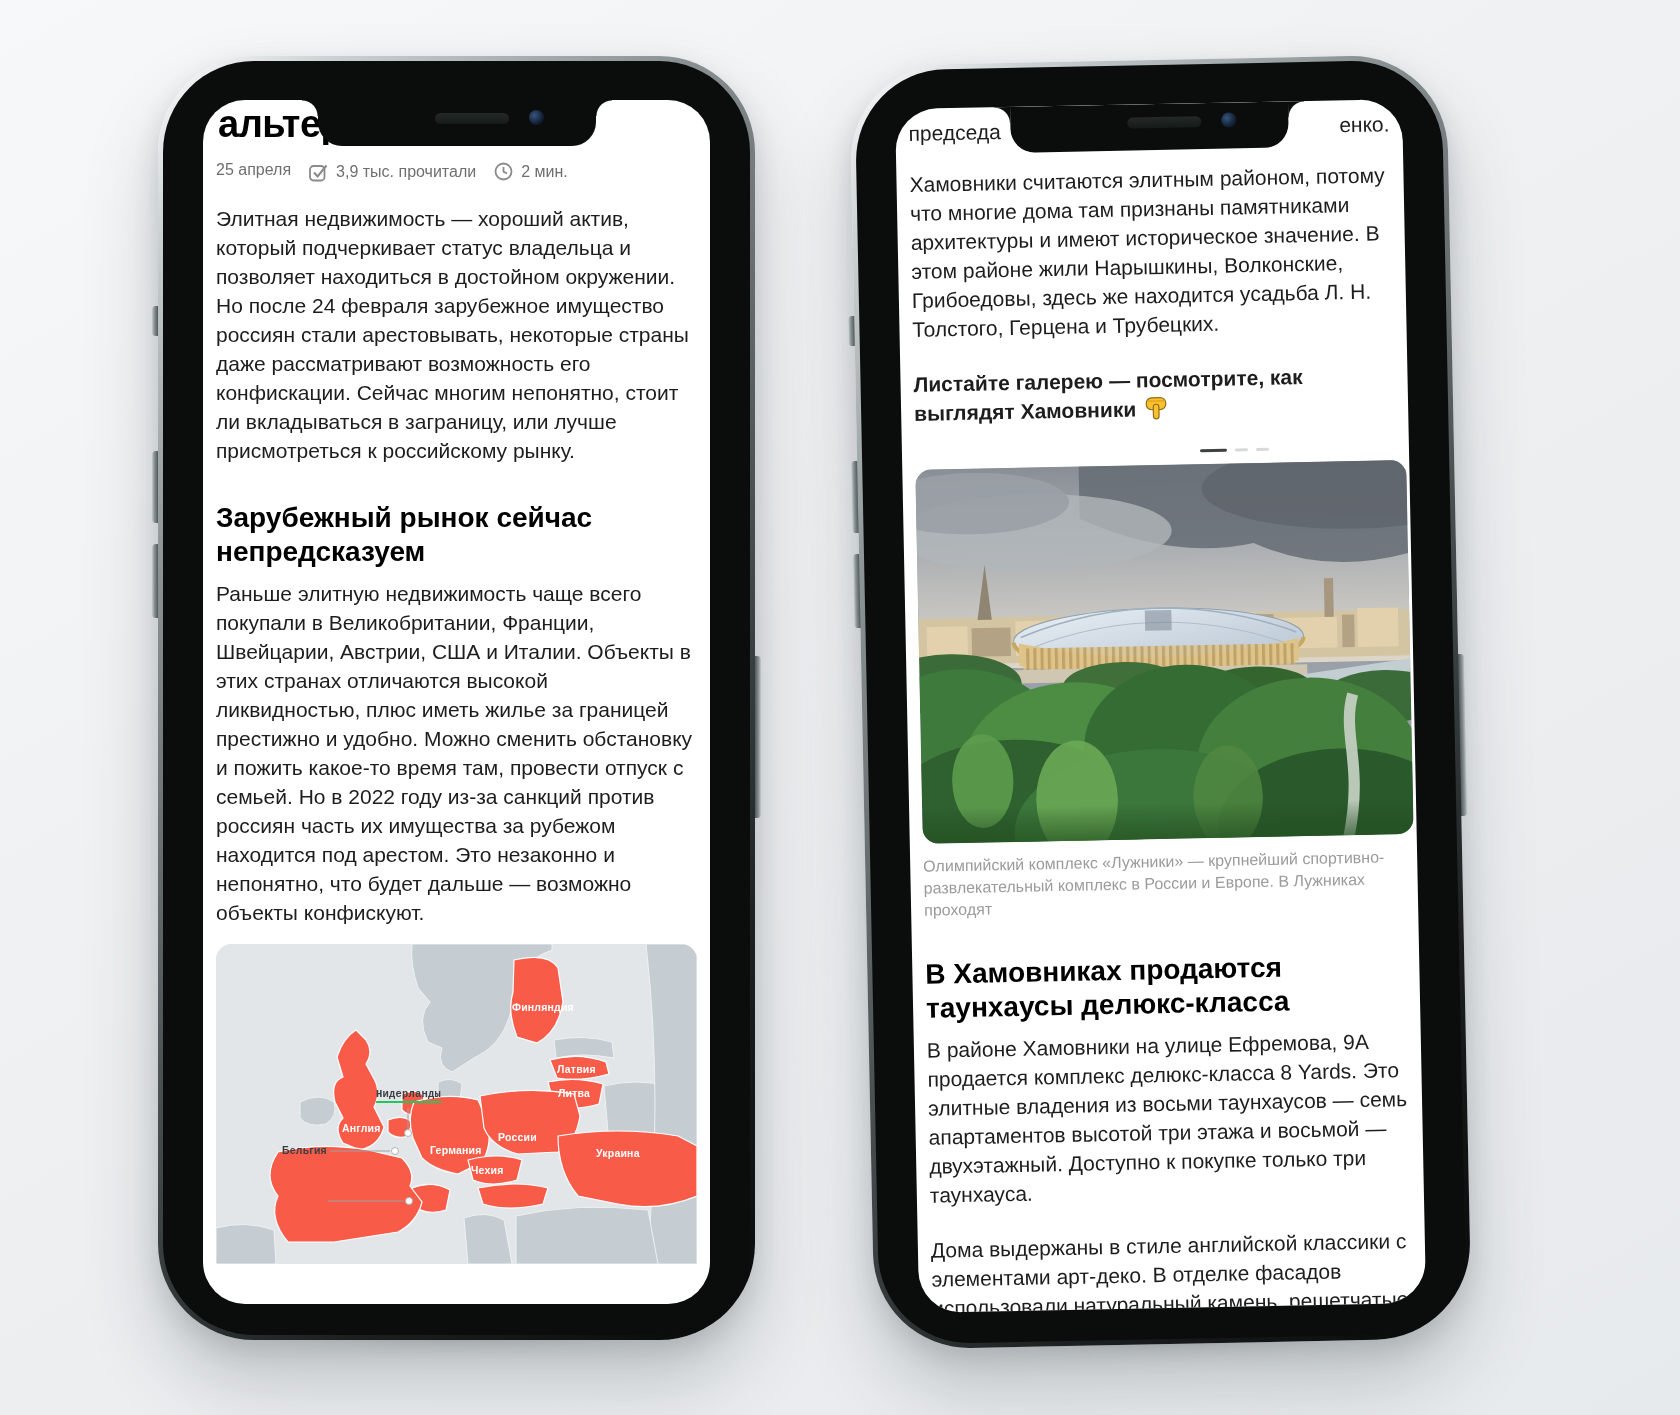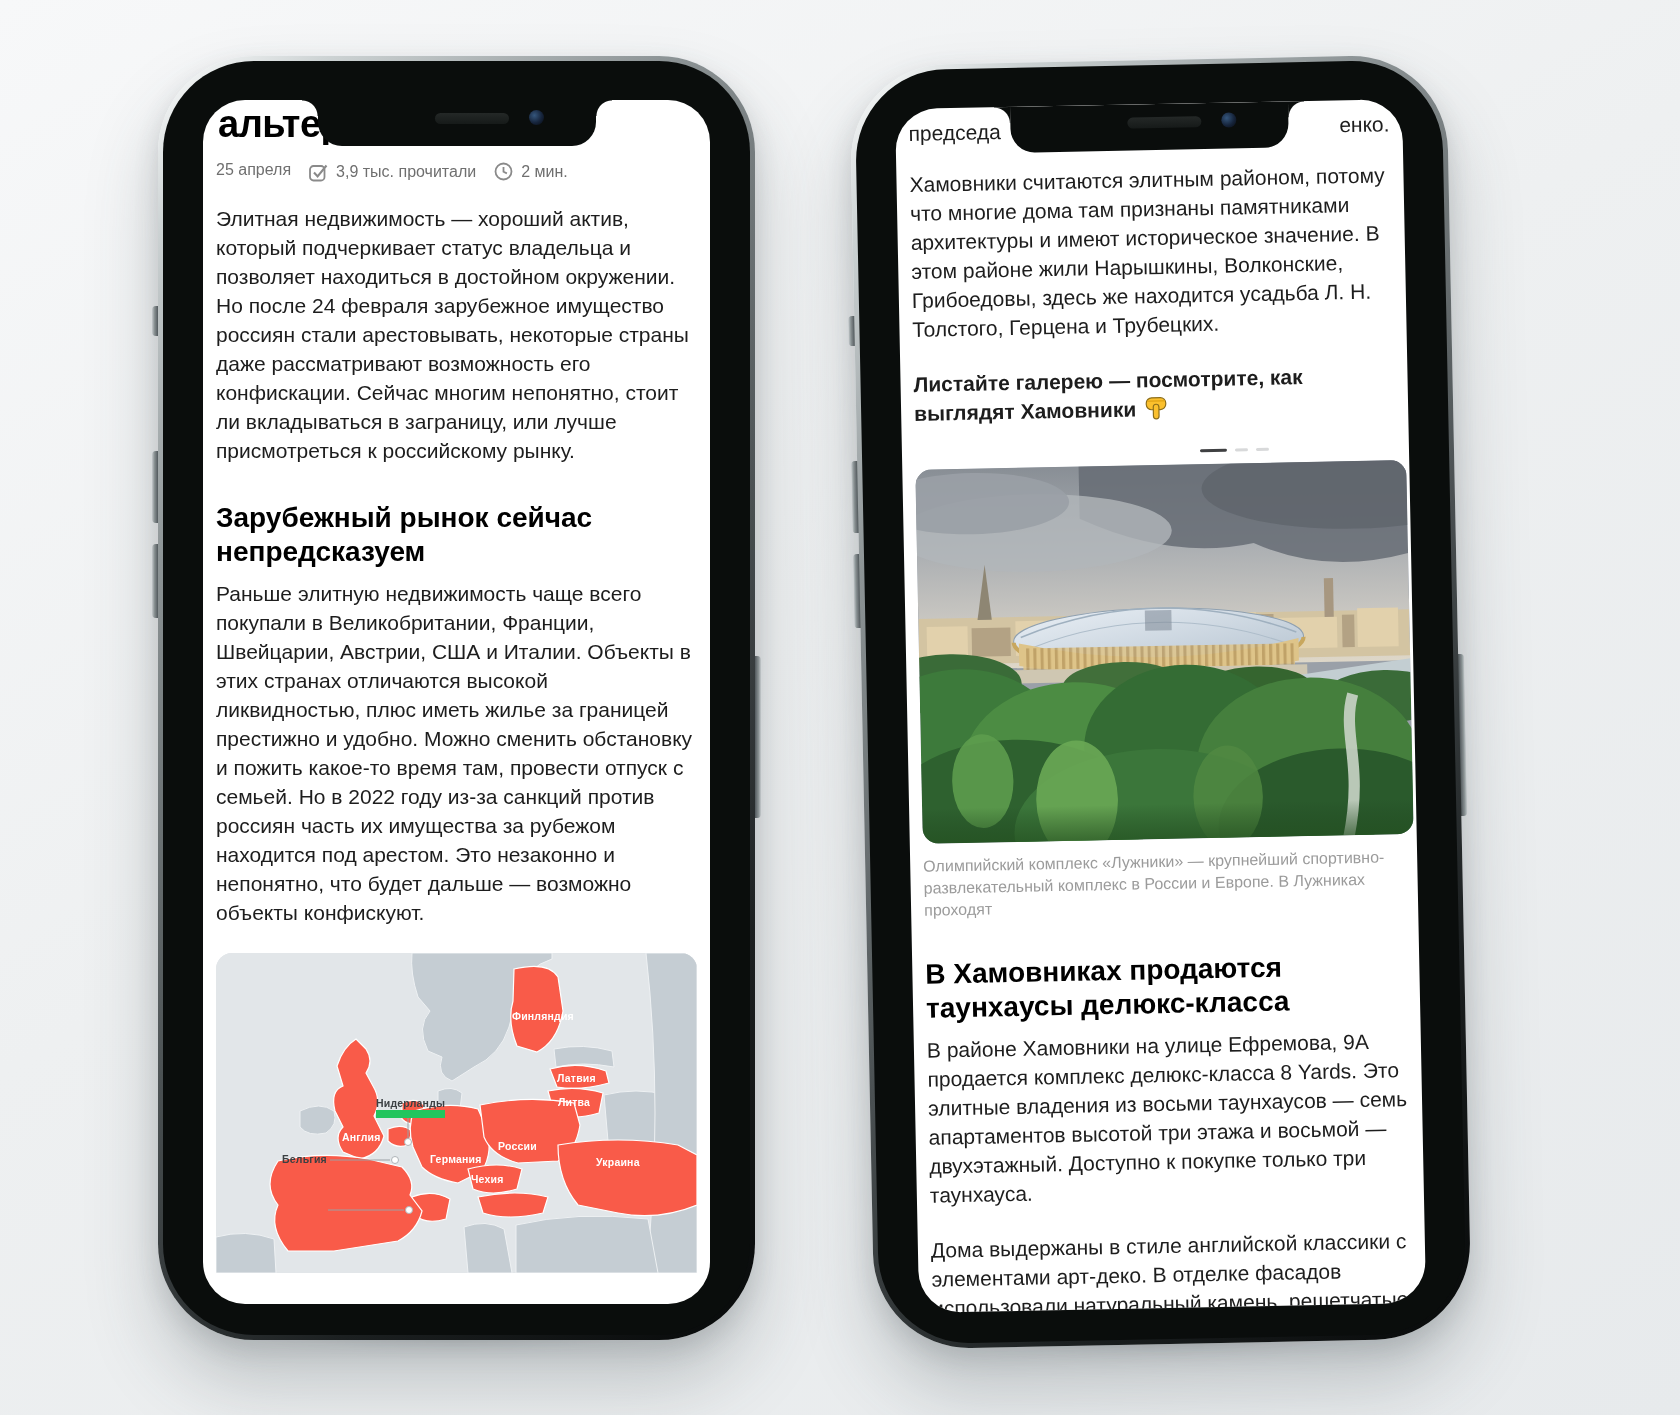--- a/index.html
+++ b/index.html
@@ -54,25 +54,25 @@
   .emoji{display:inline-block;vertical-align:-5px;margin-left:7px;}
   .partial-line{display:flex;justify-content:space-between;font-size:21px;line-height:29px;margin-top:10px;padding-right:10px;}
   .dashes{display:flex;align-items:center;gap:8px;margin:22px 0 0 58%;}
   .dash{height:3px;border-radius:2px;}
   .dash.active{width:27px;background:#3f4042;}
   .dash.idle{width:13px;background:#d8d9da;}
   .photo{margin-top:12px;height:374px;border-radius:16px;overflow:hidden;position:relative;background:#9aa0a8;}
   .photo svg{display:block;width:100%;height:100%;}
   .caption{font-size:16px;line-height:22px;color:#9b9b9b;margin-top:12px;}
   
-  .map{margin-top:26px;height:320px;border-radius:16px 16px 0 0;overflow:hidden;position:relative;background:#e2e6e9;}
+  .map{margin-top:17px;height:320px;border-radius:16px 16px 0 0;overflow:hidden;position:relative;background:#e2e6e9;}
   .map svg{display:block;}
   .maplab{position:absolute;font-size:10.5px;font-weight:700;color:#fff;letter-spacing:.2px;white-space:nowrap;}
   .maplab.dark{color:#3c4043;}
-  .maplab.nl{border-bottom:8px solid #22c55e;padding-bottom:1px;}
+  .maplab.nl{border-bottom:2px solid #22c55e;padding-bottom:1px;font-family:Liberation Mono, monospace;}
 </style>
 </head>
 <body>
 
 <div class="phone phone--left">
   <div class="sbtn l mute"></div>
   <div class="sbtn l volup"></div>
   <div class="sbtn l voldn"></div>
   <div class="sbtn r power"></div>
   <div class="rim"></div>

